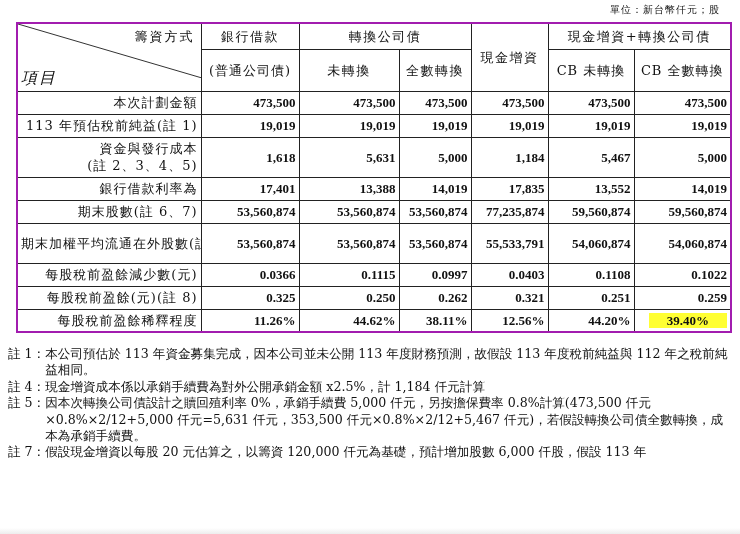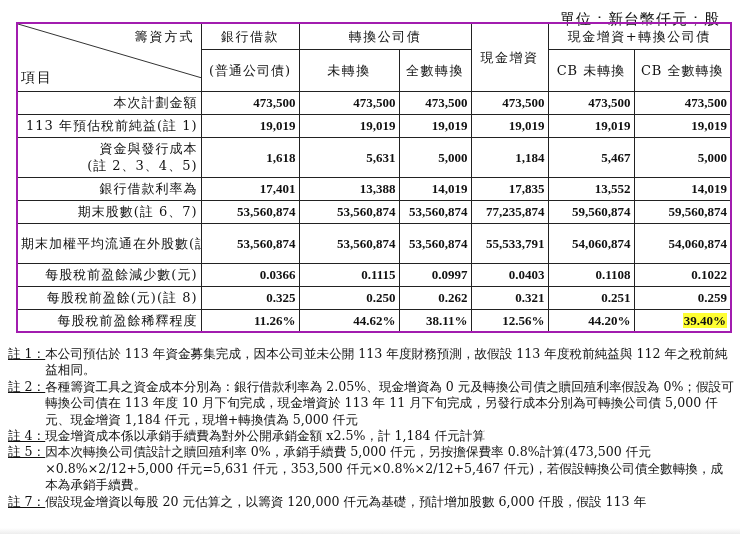--- a/index.html
+++ b/index.html
@@ -3,21 +3,21 @@
 <meta charset="utf-8">
 <style>
   html, body { margin: 0; padding: 0; background: #ffffff; }
   body {
     width: 740px; height: 534px; overflow: hidden; position: relative;
     font-family: "DejaVu Serif", "Liberation Serif", serif;
     color: #111;
   }
   .unit {
     position: absolute; right: 20px; top: 3px;
-    font-size: 15px; letter-spacing: 1px; margin-top: 7px;
+    font-size: 10px; letter-spacing: 1px;
   }
   table.main {
     position: absolute; left: 16px; top: 22px;
     border-collapse: collapse;
     table-layout: fixed;
     width: 714px;
     border: 2px solid #a21caf;
   }
   table.main td {
     border: 1.5px solid #222;
@@ -36,28 +36,28 @@
   }
   td.lbl { text-align: right; letter-spacing: 1px; white-space: normal; }
   td.hdr { text-align: center; letter-spacing: 1.5px; }
   .r-h1 { height: 26px; }
   .r-h2 { height: 24px; }
   .r-std { height: 23px; }
   .r-tall { height: 40px; }
   .diag-cell { position: relative; padding: 0 !important; }
   .diag-cell svg { position: absolute; left: 0; top: 0; }
   .diag-top { position: absolute; right: 6px; top: 4px; font-size: 13px; letter-spacing: 2px; }
-  .diag-bot { position: absolute; left: 3px; bottom: 5px; font-size: 14px; letter-spacing: 2px; }
-  .hl { background: #ffff33; padding: 0 1px; }
+  .diag-bot { position: absolute; left: 3px; bottom: 5px; font-size: 16px; letter-spacing: 2px; font-style: italic; }
+  .hl { background: #ffff33; padding: 0 18px; }
   .notes {
     position: absolute; left: 8px; top: 346px; width: 726px;
     font-size: 12.6px; line-height: 16.4px;
   }
   .note { display: flex; }
-  .note-key { flex: 0 0 auto; white-space: nowrap; text-decoration: underline; }
+  .note-key { flex: 0 0 auto; white-space: nowrap; }
   .note-text { flex: 1 1 auto; }
   .fade {
     position: absolute; left: 0; right: 0; bottom: 0; height: 6px;
     background: linear-gradient(to bottom, rgba(255,255,255,0), rgba(235,235,235,0.9));
   }
 </style>
 </head>
 <body>
 
 <div class="unit">單位：新台幣仟元；股</div>
@@ -180,24 +180,20 @@
   </tr>
 </tbody>
   </table>
 
 <div class="notes">
   <div class="note">
     <span class="note-key">註 1：</span>
     <span class="note-text">本公司預估於 113 年資金募集完成，因本公司並未公開 113 年度財務預測，故假設 113 年度稅前純益與 112 年之稅前純益相同。</span>
   </div>
   <div class="note">
-    <span class="note-key">註 2：</span>
-    <span class="note-text">各種籌資工具之資金成本分別為：銀行借款利率為 2.05%、現金增資為 0 元及轉換公司債之贖回殖利率假設為 0%；假設可轉換公司債在 113 年度 10 月下旬完成，現金增資於 113 年 11 月下旬完成，另發行成本分別為可轉換公司債 5,000 仟元、現金增資 1,184 仟元，現增+轉換債為 5,000 仟元</span>
-  </div>
-  <div class="note">
     <span class="note-key">註 4：</span>
     <span class="note-text">現金增資成本係以承銷手續費為對外公開承銷金額 x2.5%，計 1,184 仟元計算</span>
   </div>
   <div class="note">
     <span class="note-key">註 5：</span>
     <span class="note-text">因本次轉換公司債設計之贖回殖利率 0%，承銷手續費 5,000 仟元，另按擔保費率 0.8%計算(473,500 仟元×0.8%×2/12+5,000 仟元=5,631 仟元，353,500 仟元×0.8%×2/12+5,467 仟元)，若假設轉換公司債全數轉換，成本為承銷手續費。</span>
   </div>
   <div class="note">
     <span class="note-key">註 7：</span>
     <span class="note-text">假設現金增資以每股 20 元估算之，以籌資 120,000 仟元為基礎，預計增加股數 6,000 仟股，假設 113 年</span>

